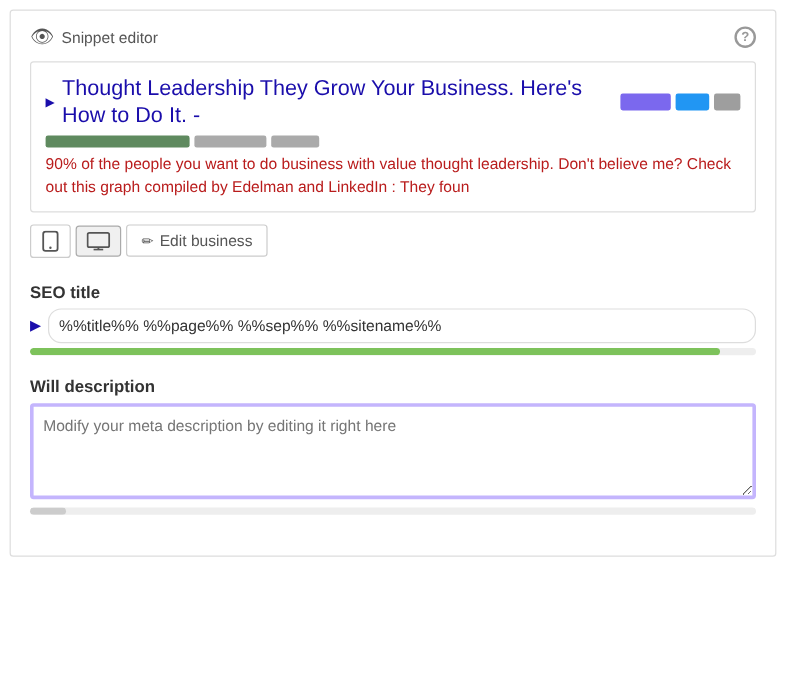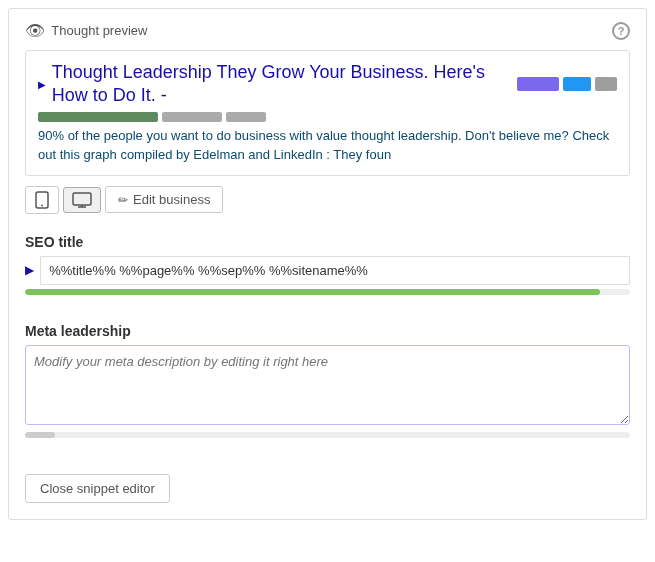--- a/index.html
+++ b/index.html
@@ -106,21 +106,21 @@
 
     .url-block {
       height: 10px;
       border-radius: 2px;
       display: inline-block;
       background: #aaa;
     }
 
     .snippet-description {
       font-size: 13px;
-      color: #0c4a6e;
+      color: #b91c1c;
       line-height: 1.5;
     }
 
     .device-buttons {
       display: flex;
       align-items: center;
       gap: 4px;
       margin-bottom: 20px;
     }
 
@@ -154,21 +154,21 @@
       align-items: center;
       gap: 5px;
     }
 
     .pencil-icon {
       font-size: 12px;
       color: #555;
     }
 
     .field-section {
-      margin-bottom: 28px;
+      margin-bottom: 18px;
     }
 
     .field-label {
       font-size: 14px;
       font-weight: bold;
       color: #333;
       margin-bottom: 6px;
       display: block;
     }
 
@@ -181,21 +181,21 @@
     .arrow-indicator {
       color: #1a0dab;
       font-size: 12px;
       flex-shrink: 0;
     }
 
     .text-input {
       width: 100%;
       padding: 6px 8px;
       border: 1px solid #ddd;
-      border-radius: 1px;
+      border-radius: 11px;
       font-size: 13px;
       color: #333;
       outline: none;
     }
 
     .progress-bar-container {
       height: 6px;
       background: #eee;
       border-radius: 3px;
       margin-top: 4px;
@@ -208,29 +208,28 @@
       border-radius: 3px;
     }
 
     .slug-input-wrapper {
       width: 100%;
     }
 
     .meta-textarea {
       width: 100%;
       padding: 8px;
-      border: 1px solid #c4b5fd;
+      border: 3px solid #c4b5fd;
       border-radius: 3px;
       font-size: 13px;
       color: #aaa;
       resize: vertical;
       min-height: 80px;
       outline: none;
       font-family: Arial, sans-serif;
-      font-style: italic;
     }
 
     .meta-progress-bar-container {
       height: 6px;
       background: #eee;
       border-radius: 3px;
       margin-top: 4px;
       overflow: hidden;
     }
 
@@ -252,21 +251,21 @@
     }
   </style>
 </head>
 <body>
 
 <div class="container">
   
   <div class="snippet-preview-header">
     <div class="snippet-preview-left">
       <span class="eye-icon">👁</span>
-      <span class="snippet-preview-label">Thought preview</span>
+      <span class="snippet-preview-label">Snippet editor</span>
     </div>
     <div class="help-icon">?</div>
   </div>
 
   
   <div class="snippet-box">
     <div class="snippet-title-row">
       <span class="triangle-icon">▶</span>
       <span class="snippet-title">Thought Leadership They Grow Your Business. Here's How to Do It. -</span>
       <div class="snippet-title-blocks">
@@ -315,22 +314,21 @@
       <div class="progress-bar" style="width:95%;"></div>
     </div>
   </div>
 
   
   <div class="field-section">
   </div>
 
   
   <div class="field-section">
-    <span class="field-label">Meta leadership</span>
+    <span class="field-label">Will description</span>
     <textarea class="meta-textarea" placeholder="Modify your meta description by editing it right here" style=""></textarea>
     <div class="meta-progress-bar-container">
       <div class="meta-progress-bar" style="width:5%;"></div>
     </div>
   </div>
 
   
-  <button class="close-btn">Close snippet editor</button>
 </div>
 
 </body></html>

